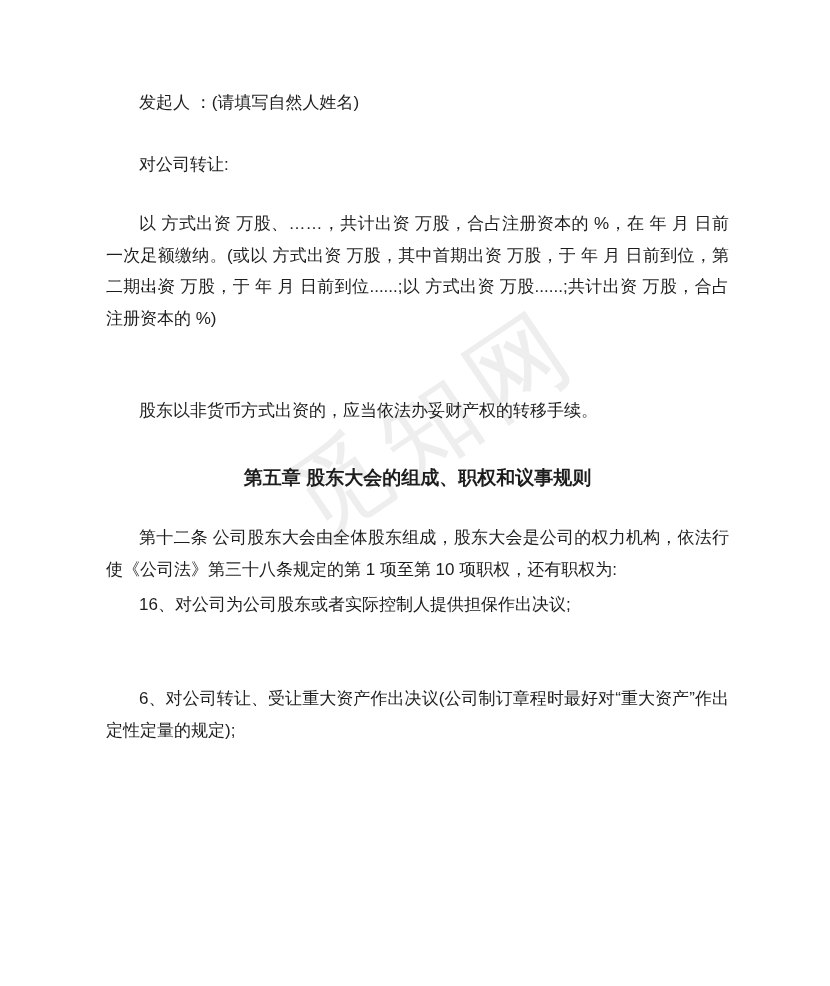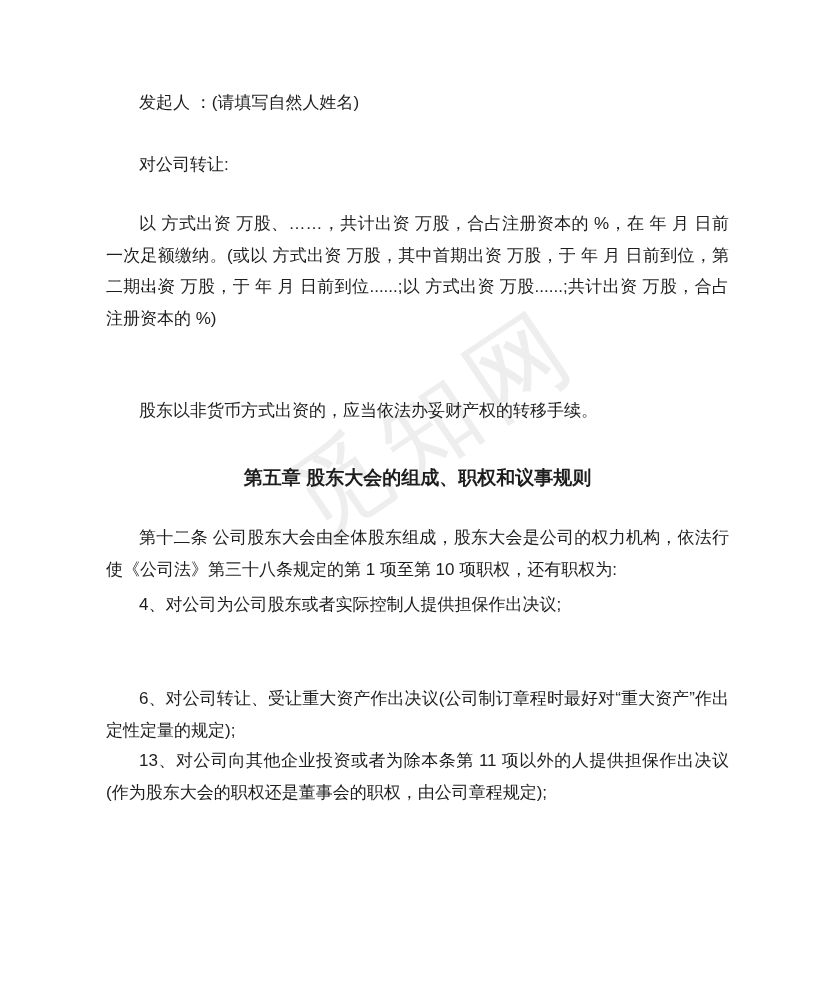--- a/index.html
+++ b/index.html
@@ -77,17 +77,16 @@
 <div class="page">
   <div class="watermark" style="color: rgb(238, 238, 238);">觅知网</div>
   <div class="doc" style="color: rgb(29, 29, 29);">
       <p class="block para">发起人 ：(请填写自然人姓名)</p>
       <p class="block para">对公司转让:</p>
       <p class="block para">以 方式出资 万股、……，共计出资 万股，合占注册资本的 %，在 年 月 日前一次足额缴纳。(或以 方式出资 万股，其中首期出资 万股，于 年 月 日前到位，第二期出资 万股，于 年 月 日前到位......;以 方式出资 万股......;共计出资 万股，合占注册资本的 %)</p>
       <p class="block para">……</p>
       <p class="block para">股东以非货币方式出资的，应当依法办妥财产权的转移手续。</p>
       <h2 class="block heading">第五章 股东大会的组成、职权和议事规则</h2>
       <p class="block para">第十二条 公司股东大会由全体股东组成，股东大会是公司的权力机构，依法行使《公司法》第三十八条规定的第 1 项至第 10 项职权，还有职权为:</p>
-      <p class="block para">4、对公司为公司股东或者实际控制人提供担保作出决议;</p>
+      <p class="block para">16、对公司为公司股东或者实际控制人提供担保作出决议;</p>
       <p class="block para">6、对公司转让、受让重大资产作出决议(公司制订章程时最好对“重大资产”作出定性定量的规定);</p>
-      <p class="block para">13、对公司向其他企业投资或者为除本条第 11 项以外的人提供担保作出决议(作为股东大会的职权还是董事会的职权，由公司章程规定);</p>
     </div>
 </div>
 
 </body></html>

